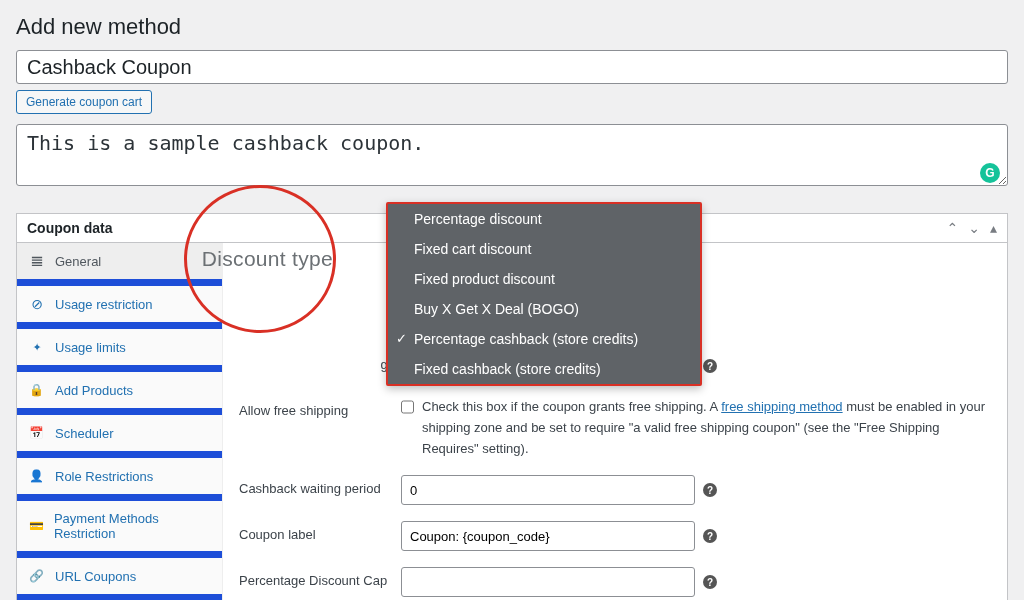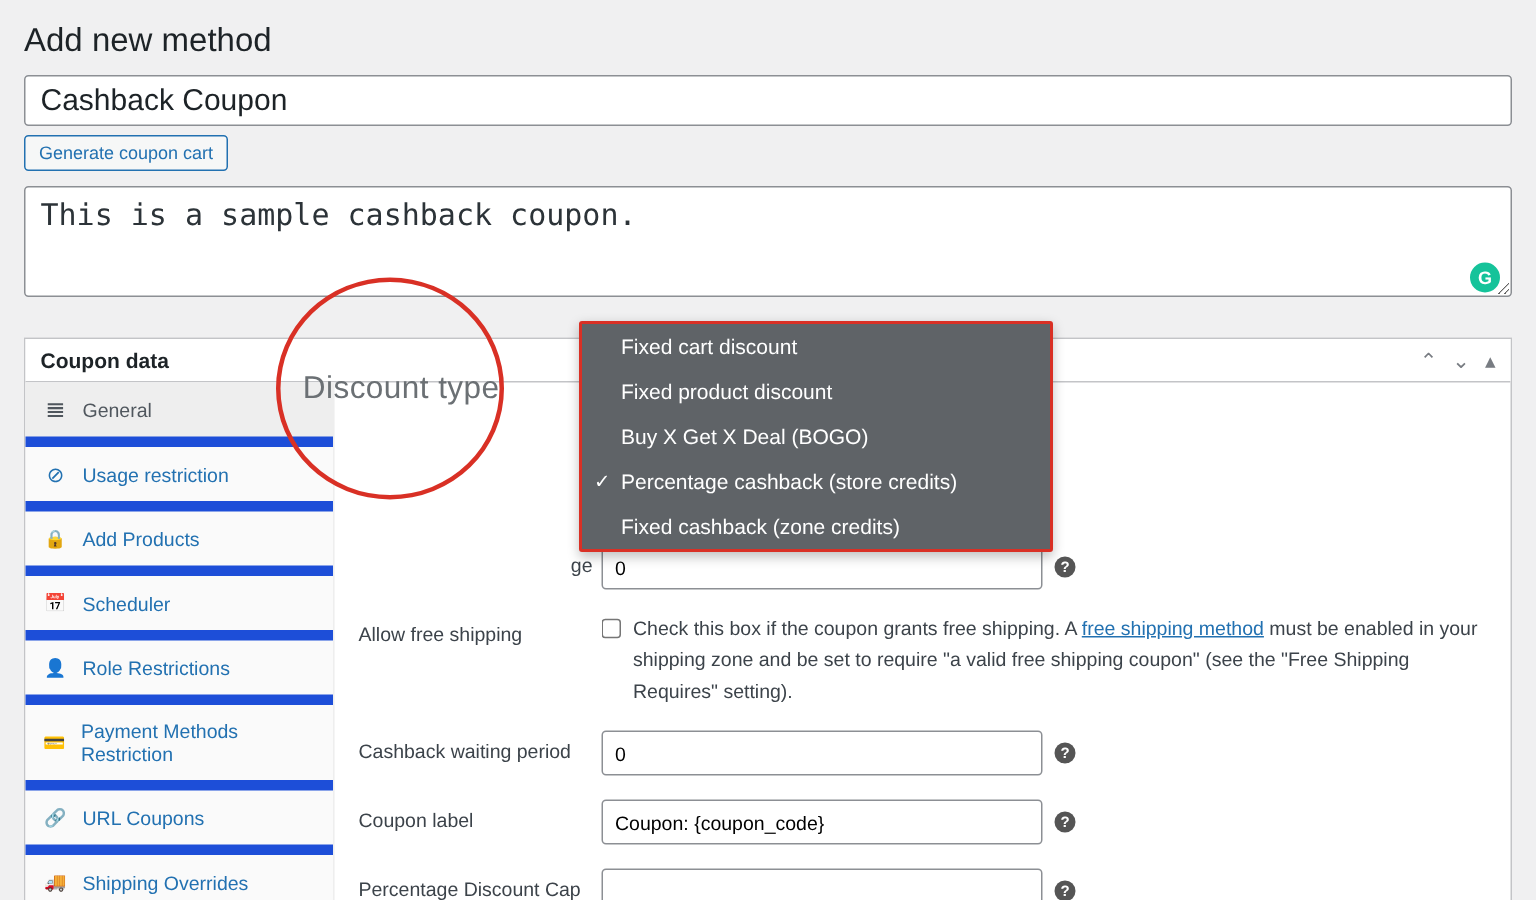--- a/index.html
+++ b/index.html
@@ -33,21 +33,21 @@
     border: 1px solid #2271b1;
     border-radius: 3px;
     color: #2271b1;
     font-size: 12px;
     background: #f6f7f7;
     cursor: pointer;
   }
   .desc-wrap { position: relative; margin-top: 10px; }
   .desc {
     width: 100%;
-    height: 74px;
+    height: 62px;
     font-size: 20px;
     padding: 6px 10px;
     border: 1px solid #8c8f94;
     border-radius: 3px;
     background: #fff;
     color: #2c3338;
     resize: vertical;
   }
   .grammarly {
     position: absolute;
@@ -218,20 +218,24 @@
     <div class="tabs">
       <div class="tab active">
         <span class="tab-icon i-general"></span>
         <span>General</span>
       </div>
       <div class="tab">
         <span class="tab-icon i-restrict"></span>
         <span>Usage restriction</span>
       </div>
       <div class="tab">
+        <span class="tab-icon i-limits"></span>
+        <span>Usage limits</span>
+      </div>
+      <div class="tab">
         <span class="tab-icon i-products"></span>
         <span>Add Products</span>
       </div>
       <div class="tab">
         <span class="tab-icon i-sched"></span>
         <span>Scheduler</span>
       </div>
       <div class="tab">
         <span class="tab-icon i-role"></span>
         <span>Role Restrictions</span>
@@ -250,25 +254,26 @@
       </div>
       <div class="tab">
         
         
       </div>
     </div>
 
     <div class="content">
 
       <div class="dropdown">
+        <div class="opt">Percentage discount</div>
         <div class="opt">Fixed cart discount</div>
         <div class="opt">Fixed product discount</div>
         <div class="opt">Buy X Get X Deal (BOGO)</div>
         <div class="opt selected">Percentage cashback (store credits)</div>
-        <div class="opt">Fixed cashback (zone credits)</div>
+        <div class="opt">Fixed cashback (store credits)</div>
       </div>
 
       <div style="height:88px"></div>
 
       <div class="form-row">
         <label class="row-label" style="text-align:right; padding-right:6px;">ge</label>
         <div class="field">
           <input class="text-input" type="text" value="0" style="">
           <span class="help-dot">?</span>
         </div>

